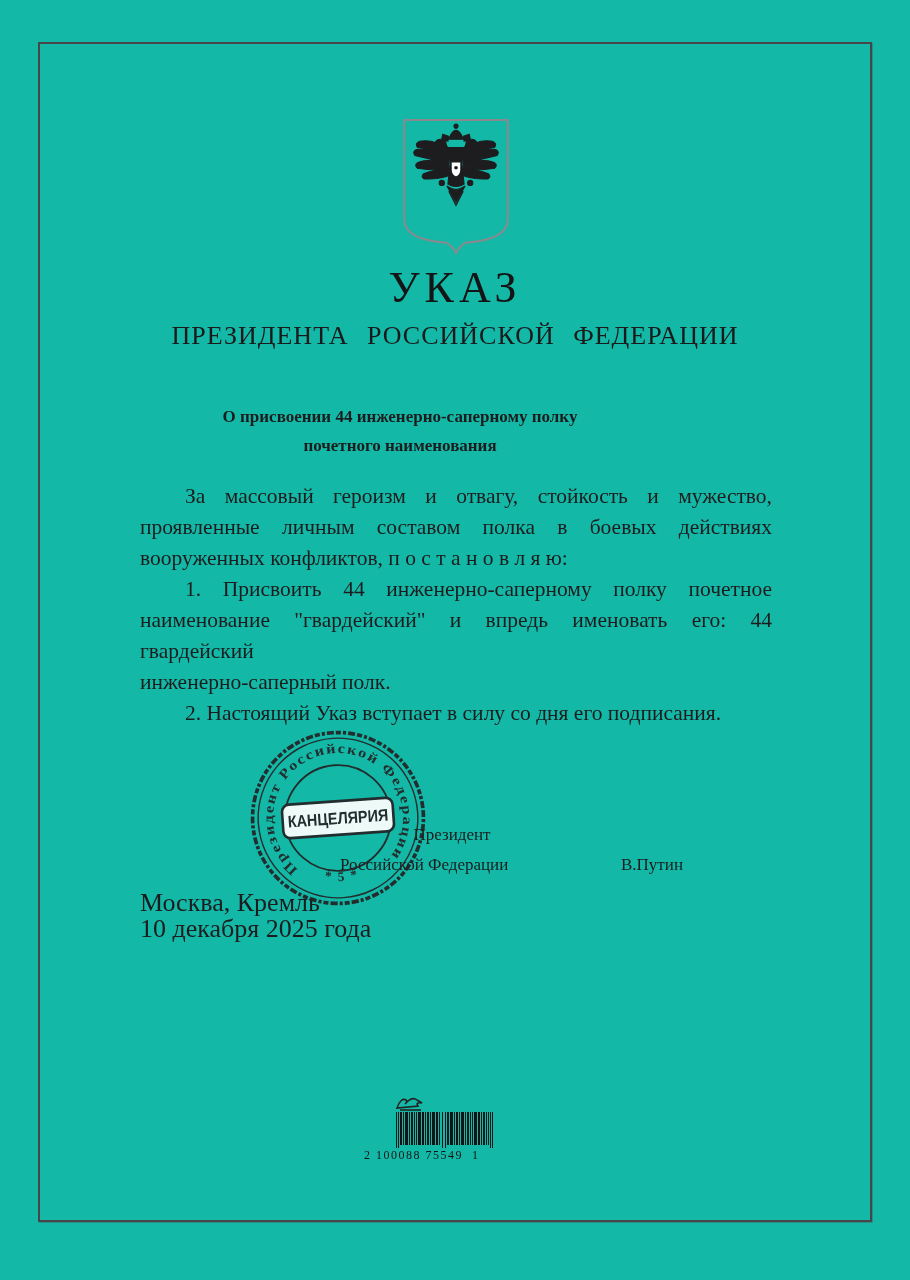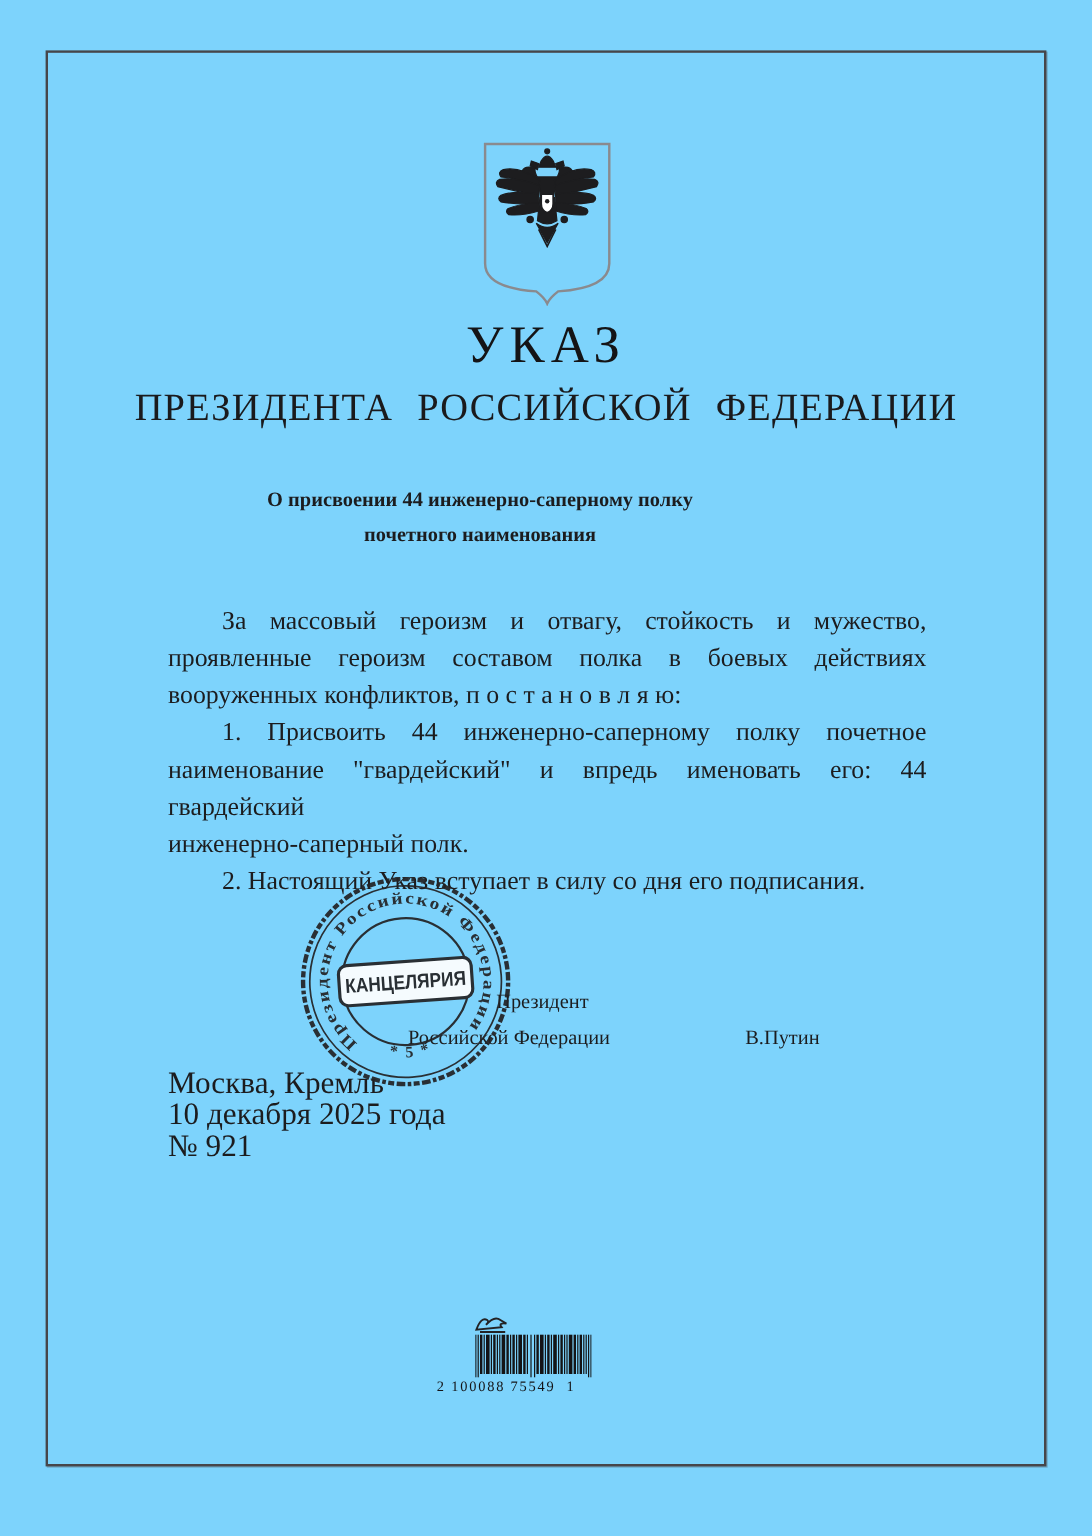--- a/index.html
+++ b/index.html
@@ -1,40 +1,40 @@
 <!DOCTYPE html>
 <html><head>
 <meta charset="utf-8">
 <style>
   html,body { margin:0; padding:0; background:#ffffff; }
   .page {
-    position:relative; width:910px; height:1280px; background:#7dd3fc;
+    position:relative; width:910px; height:1280px; background:#14b8a6;
     font-family:"Liberation Serif","DejaVu Serif",serif; color:#1c1c1e; overflow:hidden;
   }
   .page-border {
     position:absolute; left:38px; top:42px; width:834px; height:1180px;
     border:2px solid #46464a; box-sizing:border-box;
     box-shadow:1px 1px 0 rgba(70,70,74,.35);
   }
   .emblem { position:absolute; left:401px; top:117px; width:110px; height:138px; }
   .doc-type {
     position:absolute; left:38px; top:264px; width:834px; text-align:center;
     font-size:44px; letter-spacing:5px; line-height:1.1; color:#141416;
   }
   .issuer {
     position:absolute; left:38px; top:321px; width:834px; text-align:center;
-    font-size:32px; letter-spacing:1px; word-spacing:11px; color:#1a1a1c;
+    font-size:26px; letter-spacing:1px; word-spacing:11px; color:#1a1a1c;
   }
   .subject {
     position:absolute; left:140px; top:402px; width:520px; text-align:center;
     font-size:17px; font-weight:bold; line-height:29px;
   }
   .body-block {
     position:absolute; left:140px; top:481px; width:632px;
-    font-size:21.5px; line-height:31px;margin-top:21px;
+    font-size:21.5px; line-height:31px;
   }
   .jline { text-align:justify; text-align-last:justify; text-justify:inter-word; }
   .lline { text-align:left; }
   .indent { text-indent:45px; }
   .stamp {
     position:absolute; left:249px; top:729px; width:178px; height:178px;
     transform:rotate(-4deg); opacity:.93; z-index:2;
   }
   .signature { position:absolute; left:340px; top:820px; width:343px; font-size:17px; line-height:30px; z-index:1; }
   .sig-title1 { width:224px; text-align:center; }
@@ -91,21 +91,21 @@
   <div class="doc-type">УКАЗ</div>
   <div class="issuer">ПРЕЗИДЕНТА РОССИЙСКОЙ ФЕДЕРАЦИИ</div>
 
   <div class="subject">
     <div>О присвоении 44 инженерно-саперному полку</div>
     <div>почетного наименования</div>
   </div>
 
   <div class="body-block">
     <div class="jline indent">За массовый героизм и отвагу, стойкость и мужество,</div>
-    <div class="jline">проявленные героизм составом полка в боевых действиях</div>
+    <div class="jline">проявленные личным составом полка в боевых действиях</div>
     <div class="lline">вооруженных конфликтов, п о с т а н о в л я ю:</div>
     <div class="jline indent">1. Присвоить 44 инженерно-саперному полку почетное</div>
     <div class="jline">наименование "гвардейский" и впредь именовать его: 44 гвардейский</div>
     <div class="lline">инженерно-саперный полк.</div>
     <div class="lline indent">2. Настоящий Указ вступает в силу со дня его подписания.</div>
   </div>
 
   <div class="stamp">
     <svg width="178" height="178" viewBox="0 0 175 175" xmlns="http://www.w3.org/2000/svg">
       <defs>
@@ -126,21 +126,20 @@
     <div class="sig-title1">Президент</div>
     <div class="sig-row">
       <span>Российской Федерации</span>
       <span>В.Путин</span>
     </div>
   </div>
 
   <div class="footer">
     <div>Москва, Кремль</div>
     <div>10 декабря 2025 года</div>
-    <div>№ 921</div>
   </div>
 
   <div class="scribble">
     <svg width="40" height="22" viewBox="0 0 40 22" xmlns="http://www.w3.org/2000/svg">
       <path d="M4 15 Q8 4 13 7 Q15 8.5 12 11 Q19 3 24 7 L29 10 Q22 9 25 13 Z" fill="none" stroke="#232325" stroke-width="1.6"></path>
       <path d="M7 17 H28" stroke="#232325" stroke-width="1.6"></path>
     </svg>
   </div>
 
   <div class="barcode">

